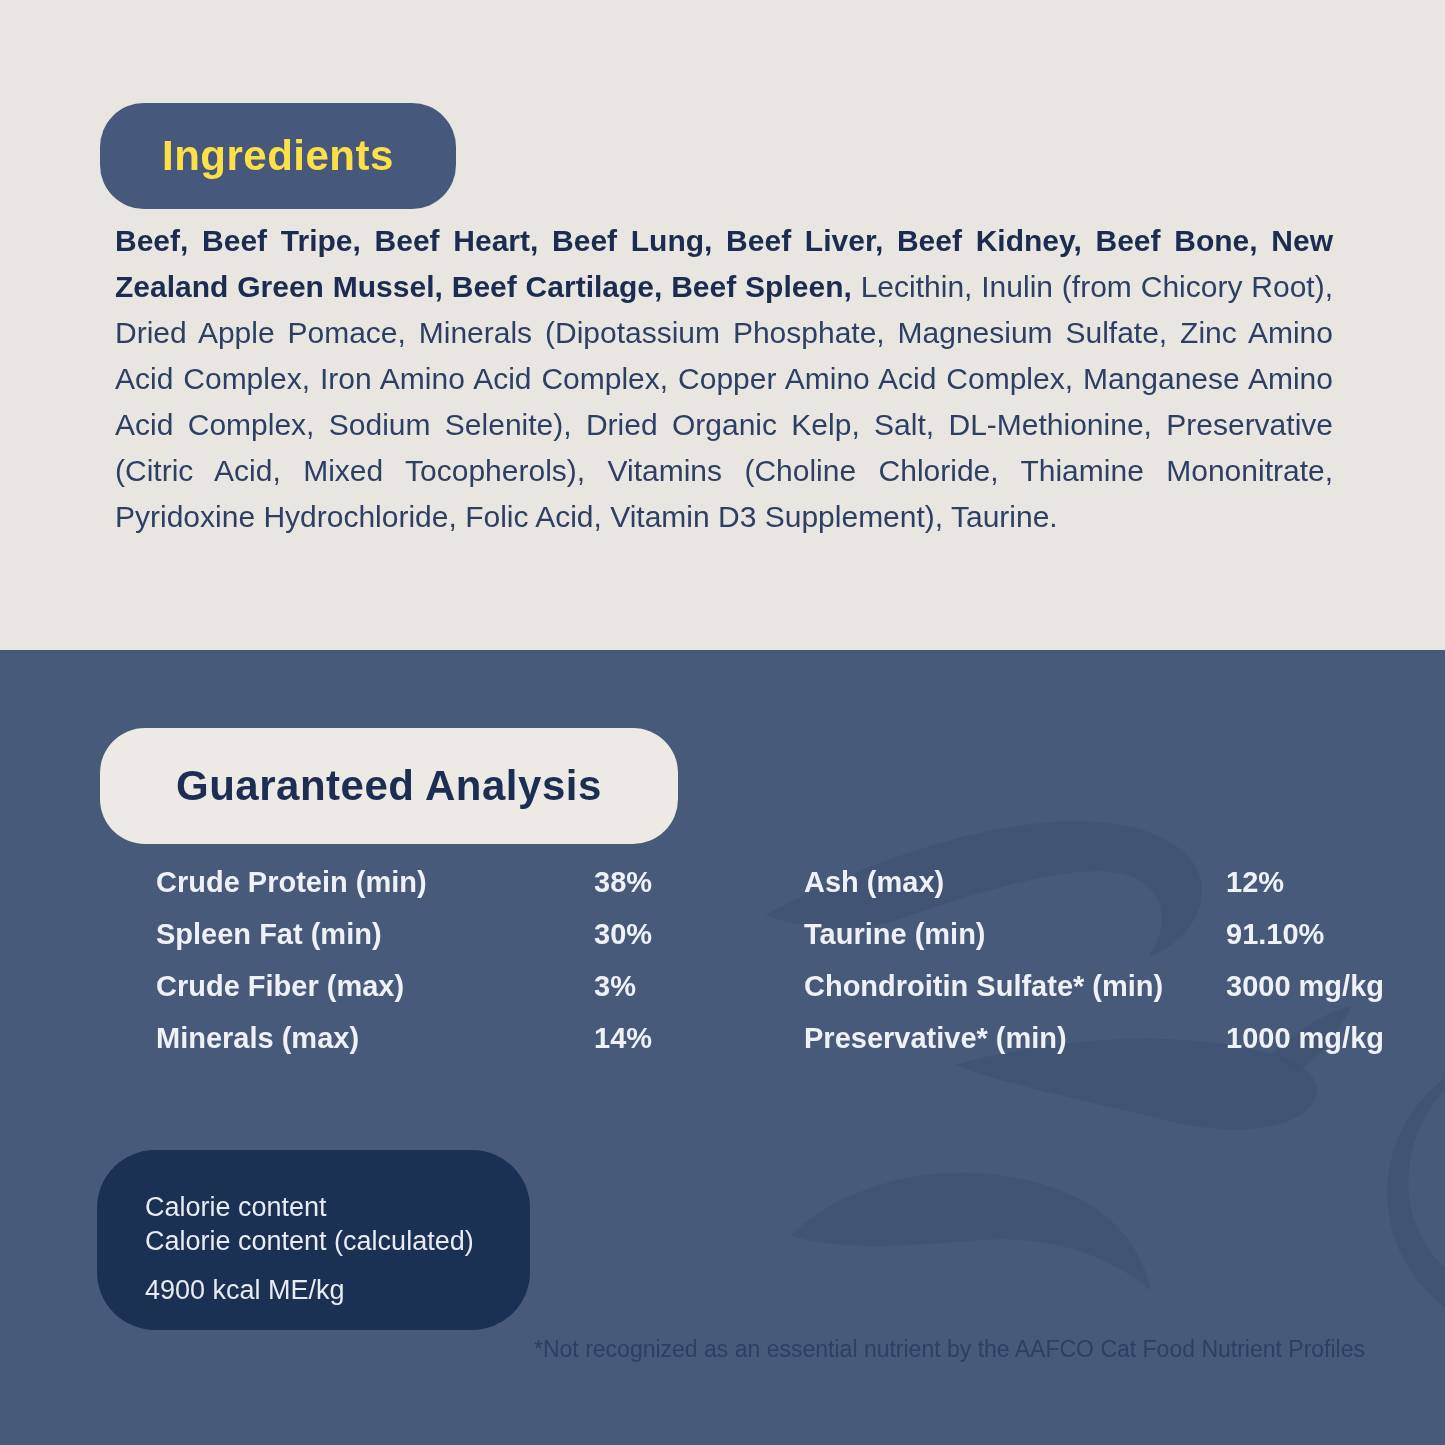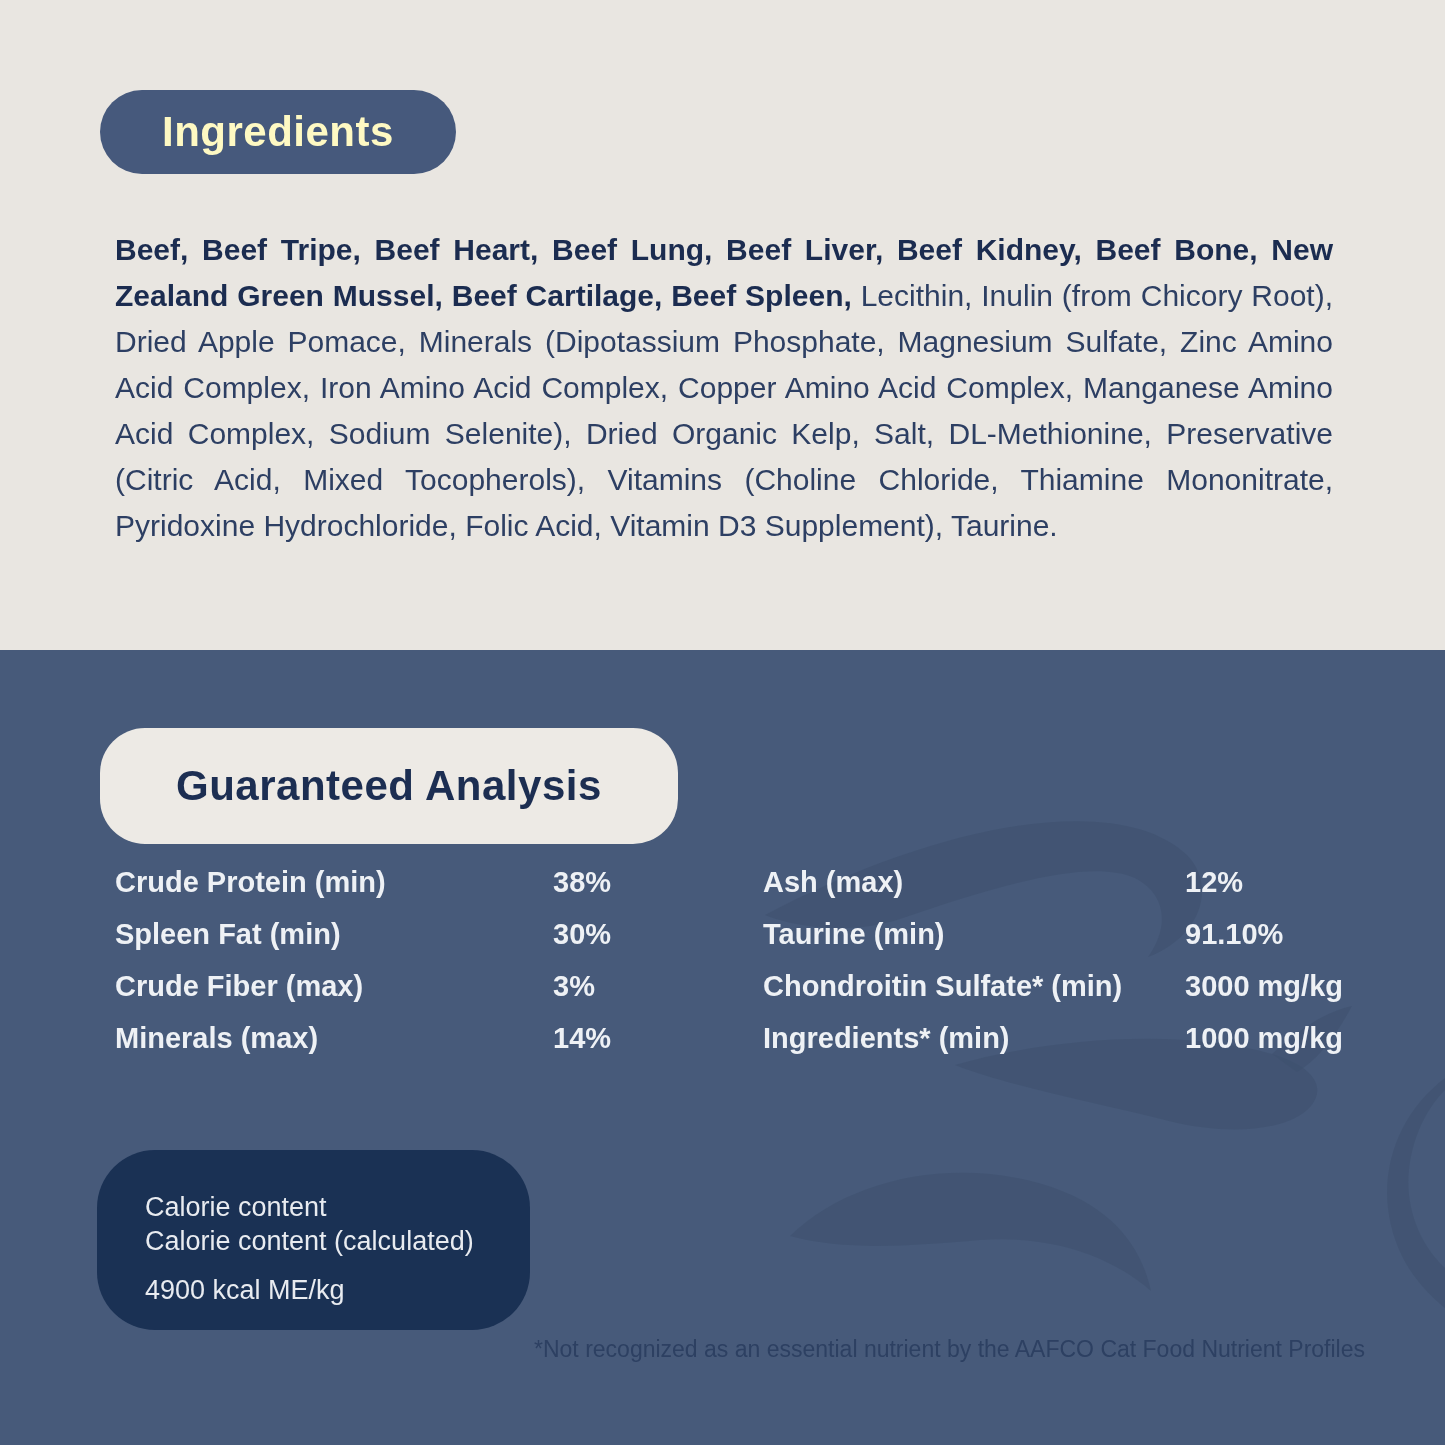--- a/index.html
+++ b/index.html
@@ -13,35 +13,35 @@
 
   
   .top-section {
     position: absolute;
     left: 0; top: 0;
     width: 1445px; height: 650px;
     background: #e9e6e1;
   }
   .badge-ingredients {
     position: absolute;
-    left: 100px; top: 90px;
-    height: 84px;
+    left: 100px; top: 103px;
+    height: 106px;
     border-radius: 44px;
     background: #46597c;
-    color: #fef9c3;
+    color: #fde047;
     display: inline-flex;
     align-items: center;
     padding: 0 62px;
     font-size: 42px;
     font-weight: bold;
     letter-spacing: 0.5px;
   }
   .ingredients-paragraph {
     position: absolute;
-    left: 115px; top: 227px;
+    left: 115px; top: 218px;
     width: 1218px;
     margin: 0;
     font-size: 30px;
     line-height: 46px;
     text-align: justify;
     color: #2a3c60;
   }
   .ing-bold { font-weight: bold; color: #1b2c50; }
   .ing-regular { font-weight: normal; color: #2d3f63; }
 
@@ -77,21 +77,21 @@
     left: 115px; top: 216px;
     width: 1272px;
     display: grid;
     grid-template-columns: 438px 210px 422px 1fr;
     grid-auto-rows: 52px;
     align-items: start;
     font-size: 29px;
     font-weight: bold;
     color: #eef1f5;
   }
-  .analysis-grid .cell { white-space: nowrap; }
+  .analysis-grid .cell { white-space: nowrap; margin-left: 41px; }
 
   .calorie-box {
     position: absolute;
     left: 97px; top: 500px;
     width: 433px; height: 180px;
     border-radius: 58px;
     background: #1a3154;
     box-sizing: border-box;
     padding: 40px 0 0 48px;
     color: #e8ebf0;
@@ -152,21 +152,21 @@
       <div class="cell">Taurine (min)</div>
       <div class="cell">91.10%</div>
 
       <div class="cell">Crude Fiber (max)</div>
       <div class="cell">3%</div>
       <div class="cell">Chondroitin Sulfate* (min)</div>
       <div class="cell">3000 mg/kg</div>
 
       <div class="cell">Minerals (max)</div>
       <div class="cell">14%</div>
-      <div class="cell">Ingredients* (min)</div>
+      <div class="cell">Preservative* (min)</div>
       <div class="cell">1000 mg/kg</div>
     </div>
 
     <div class="calorie-box">
       <div>Calorie content</div>
       <div>Calorie content (calculated)</div>
       <div class="calorie-gap"></div>
       <div>4900 kcal ME/kg</div>
     </div>
 

